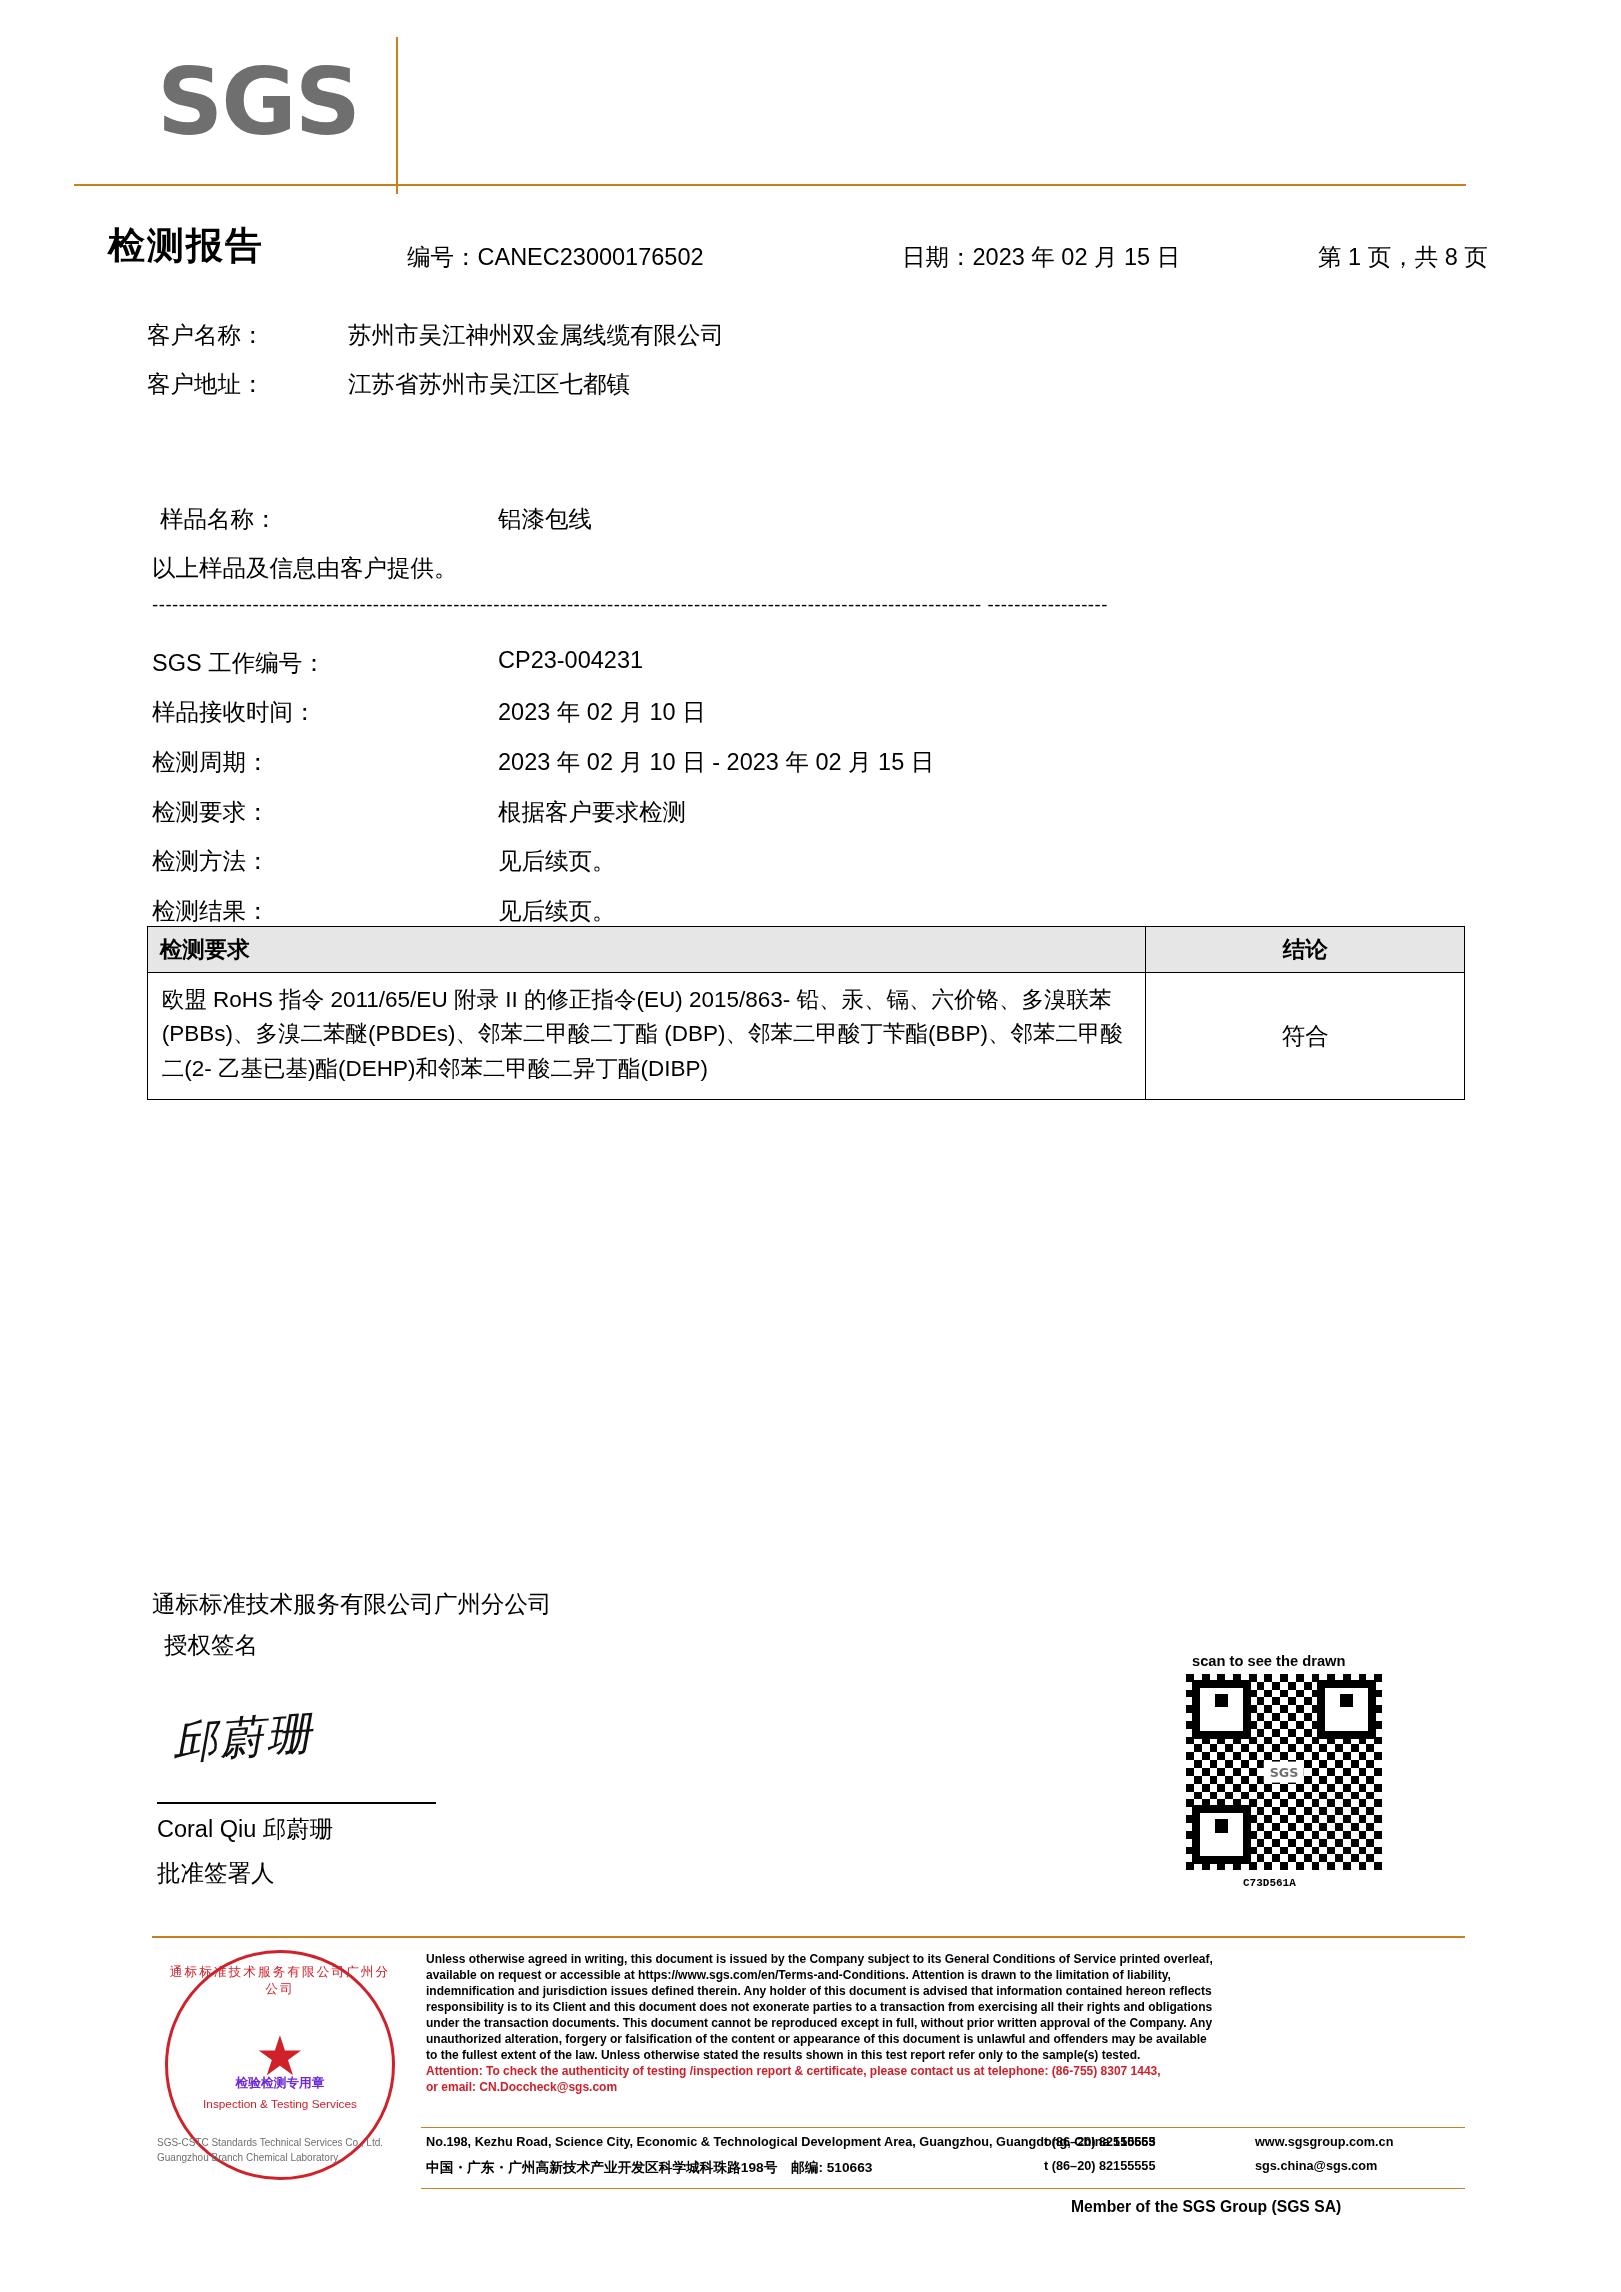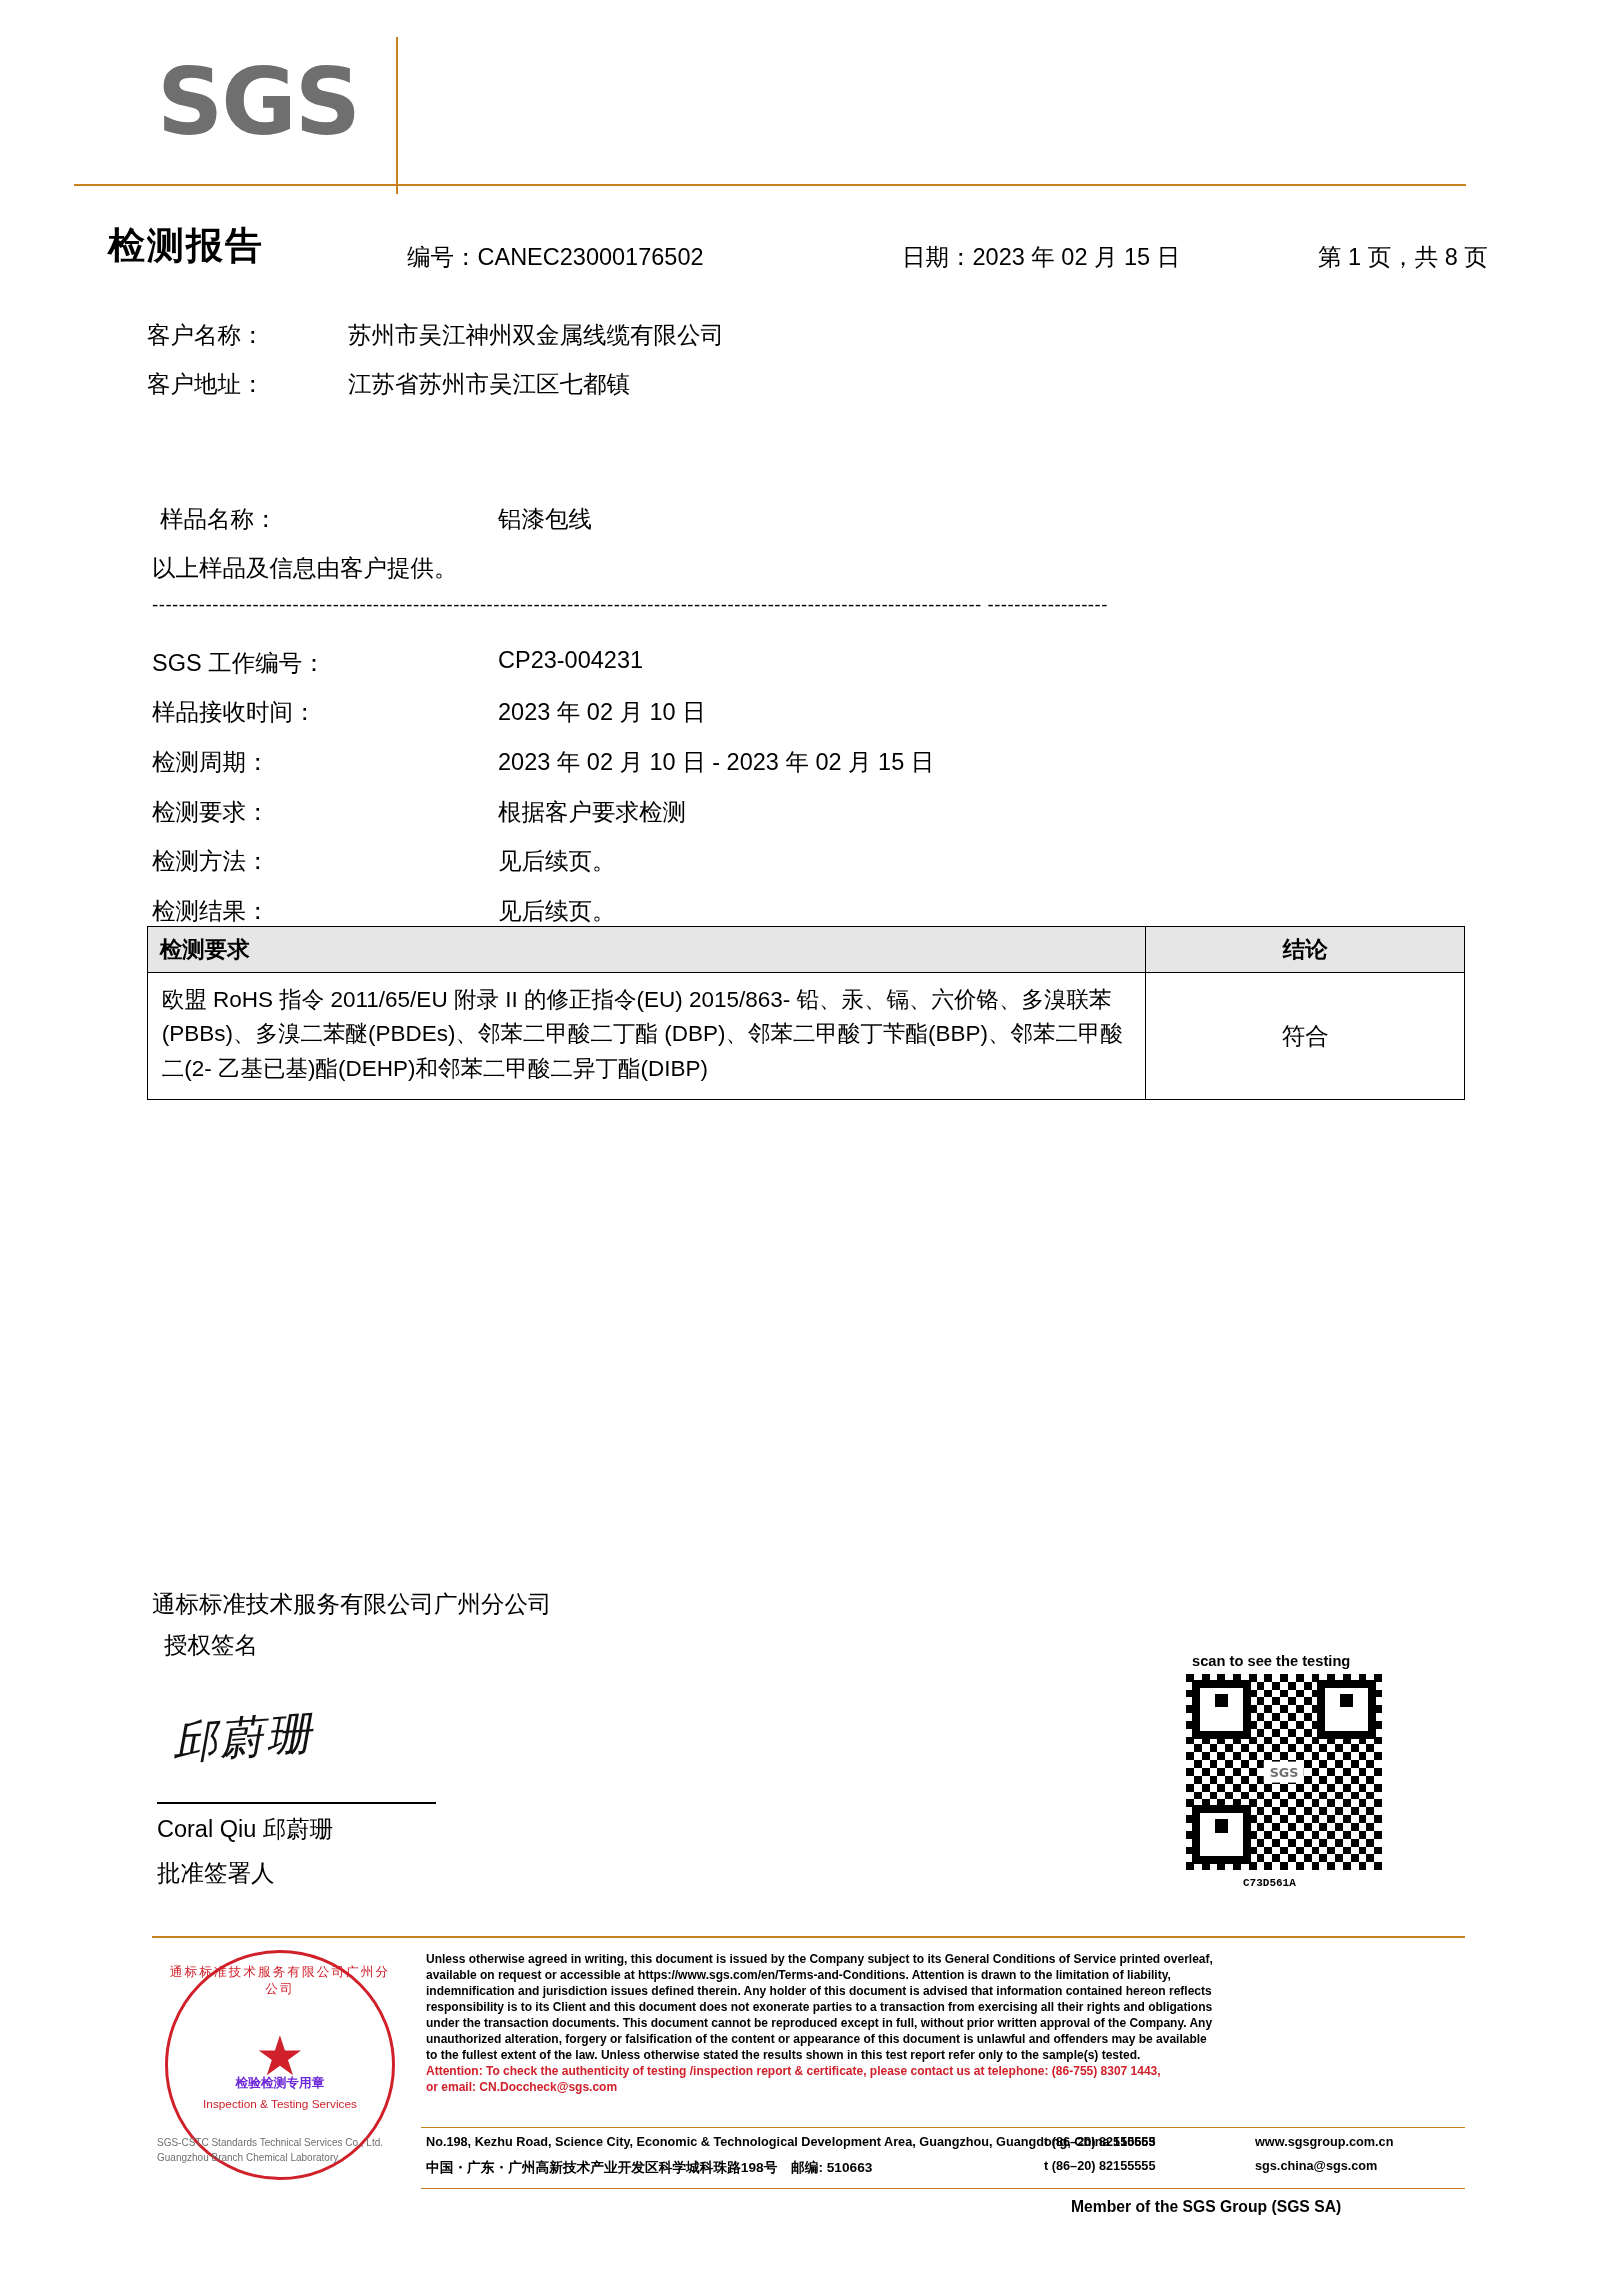--- a/index.html
+++ b/index.html
@@ -498,21 +498,21 @@
 
   <div class="sig-company">通标标准技术服务有限公司广州分公司</div>
   <div class="sig-auth">授权签名</div>
   <div class="sig-img">
     <span class="sig-script">邱蔚珊</span>
   </div>
   <div class="sig-line"></div>
   <div class="sig-name">Coral Qiu 邱蔚珊</div>
   <div class="sig-role">批准签署人</div>
 
-  <div class="qr-caption">scan to see the testing</div>
+  <div class="qr-caption">scan to see the drawn</div>
   <div class="qr-box">
     <div class="qr-corner" style="left:5.9px; top:5.9px;">
         <i></i>
       </div>
     <div class="qr-corner" style="right:5.9px; top:5.9px;">
         <i></i>
       </div>
     <div class="qr-corner" style="left:5.9px; bottom:5.9px;">
         <i></i>
       </div>

